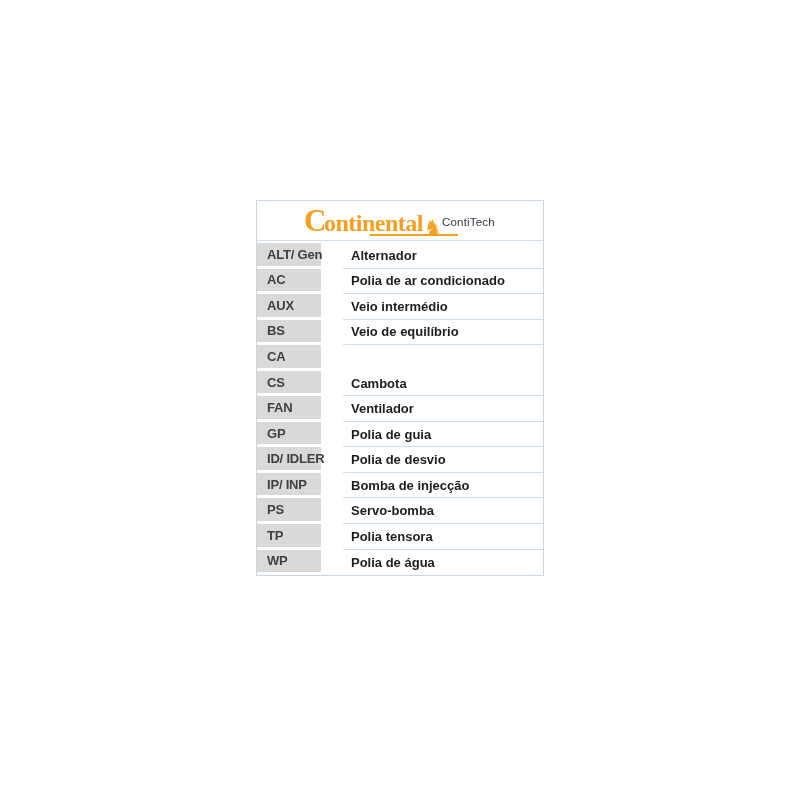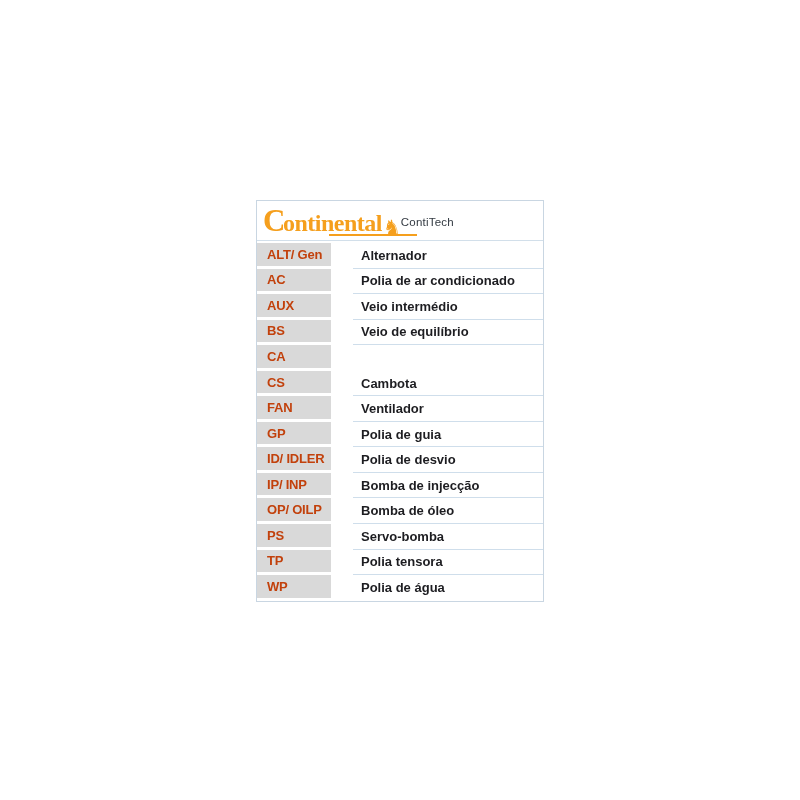--- a/index.html
+++ b/index.html
@@ -25,21 +25,21 @@
     box-sizing: border-box;
     border: 1px solid #c9d6e2;
     background: #ffffff;
   }
   .table-header {
     height: 40px;
     box-sizing: border-box;
     border-bottom: 1px solid #d2dfea;
     display: flex;
     align-items: center;
-    justify-content: flex-start;
+    justify-content: center;
     padding: 0 7px 0 6px;
     background: #ffffff;
   }
   .logo {
     position: relative;
     display: flex;
     align-items: flex-end;
     height: 32px;
     padding-bottom: 3px;
   }
@@ -83,30 +83,30 @@
   .table-body {
     padding-top: 2px;
   }
   .t-row {
     display: flex;
     align-items: stretch;
     height: 25.55px;
     box-sizing: border-box;
   }
   .code-cell {
-    width: 74px;
+    width: 64px;
     box-sizing: border-box;
     background: #d9d9d9;
     border-bottom: 3px solid #ffffff;
     display: flex;
     align-items: center;
     padding-left: 10px;
     font-size: 13px;
     font-weight: 700;
-    color: #c2410c;
+    color: #404040;
     white-space: nowrap;
     letter-spacing: -0.2px;
   }
   .desc-cell {
     flex: 1;
     box-sizing: border-box;
     margin-left: 22px;
     border-bottom: 1px solid #cfdeeb;
     display: flex;
     align-items: center;
@@ -178,24 +178,20 @@
   <div class="t-row">
     <div class="code-cell">ID/ IDLER</div>
     <div class="desc-cell">Polia de desvio</div>
   </div>
 
   <div class="t-row">
     <div class="code-cell">IP/ INP</div>
     <div class="desc-cell">Bomba de injecção</div>
   </div>
 
-  <div class="t-row">
-    <div class="code-cell">OP/ OILP</div>
-    <div class="desc-cell">Bomba de óleo</div>
-  </div>
 
   <div class="t-row">
     <div class="code-cell">PS</div>
     <div class="desc-cell">Servo-bomba</div>
   </div>
 
   <div class="t-row">
     <div class="code-cell">TP</div>
     <div class="desc-cell">Polia tensora</div>
   </div>

